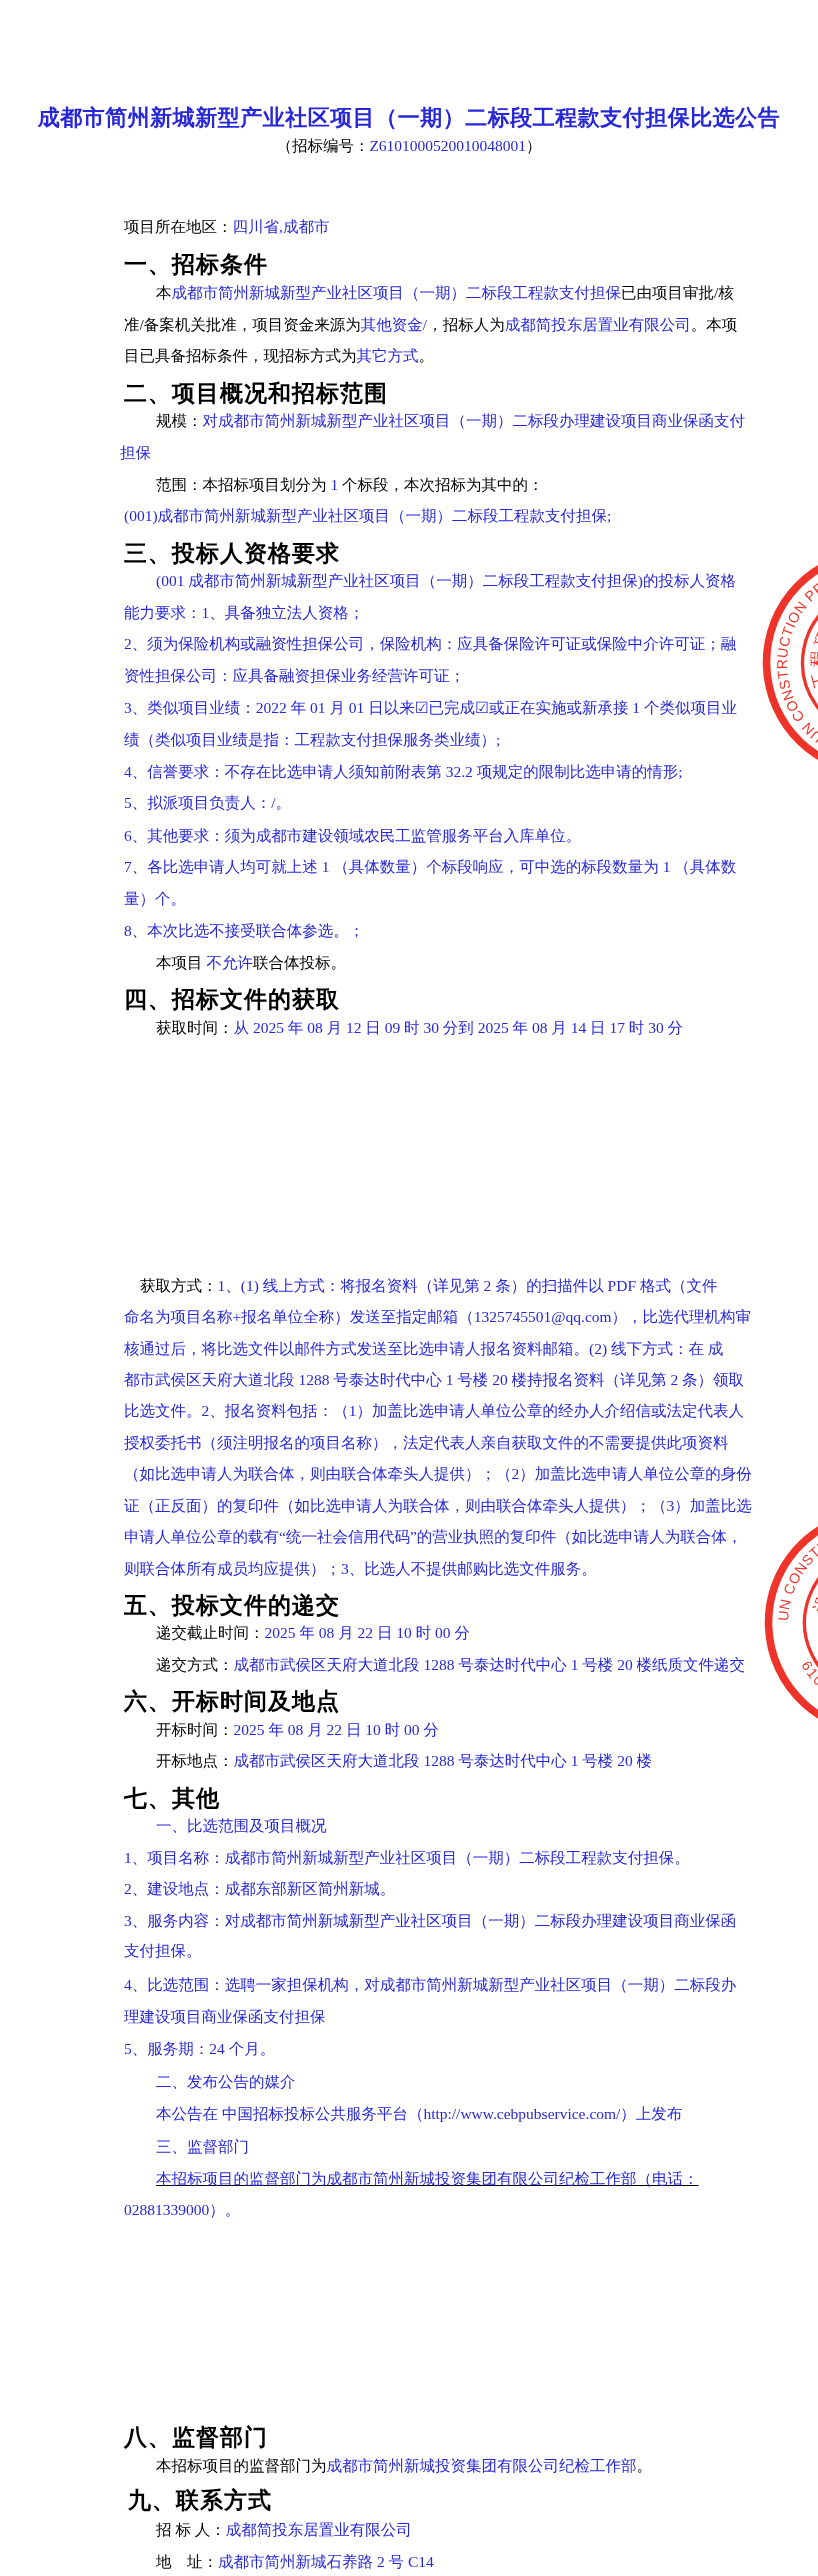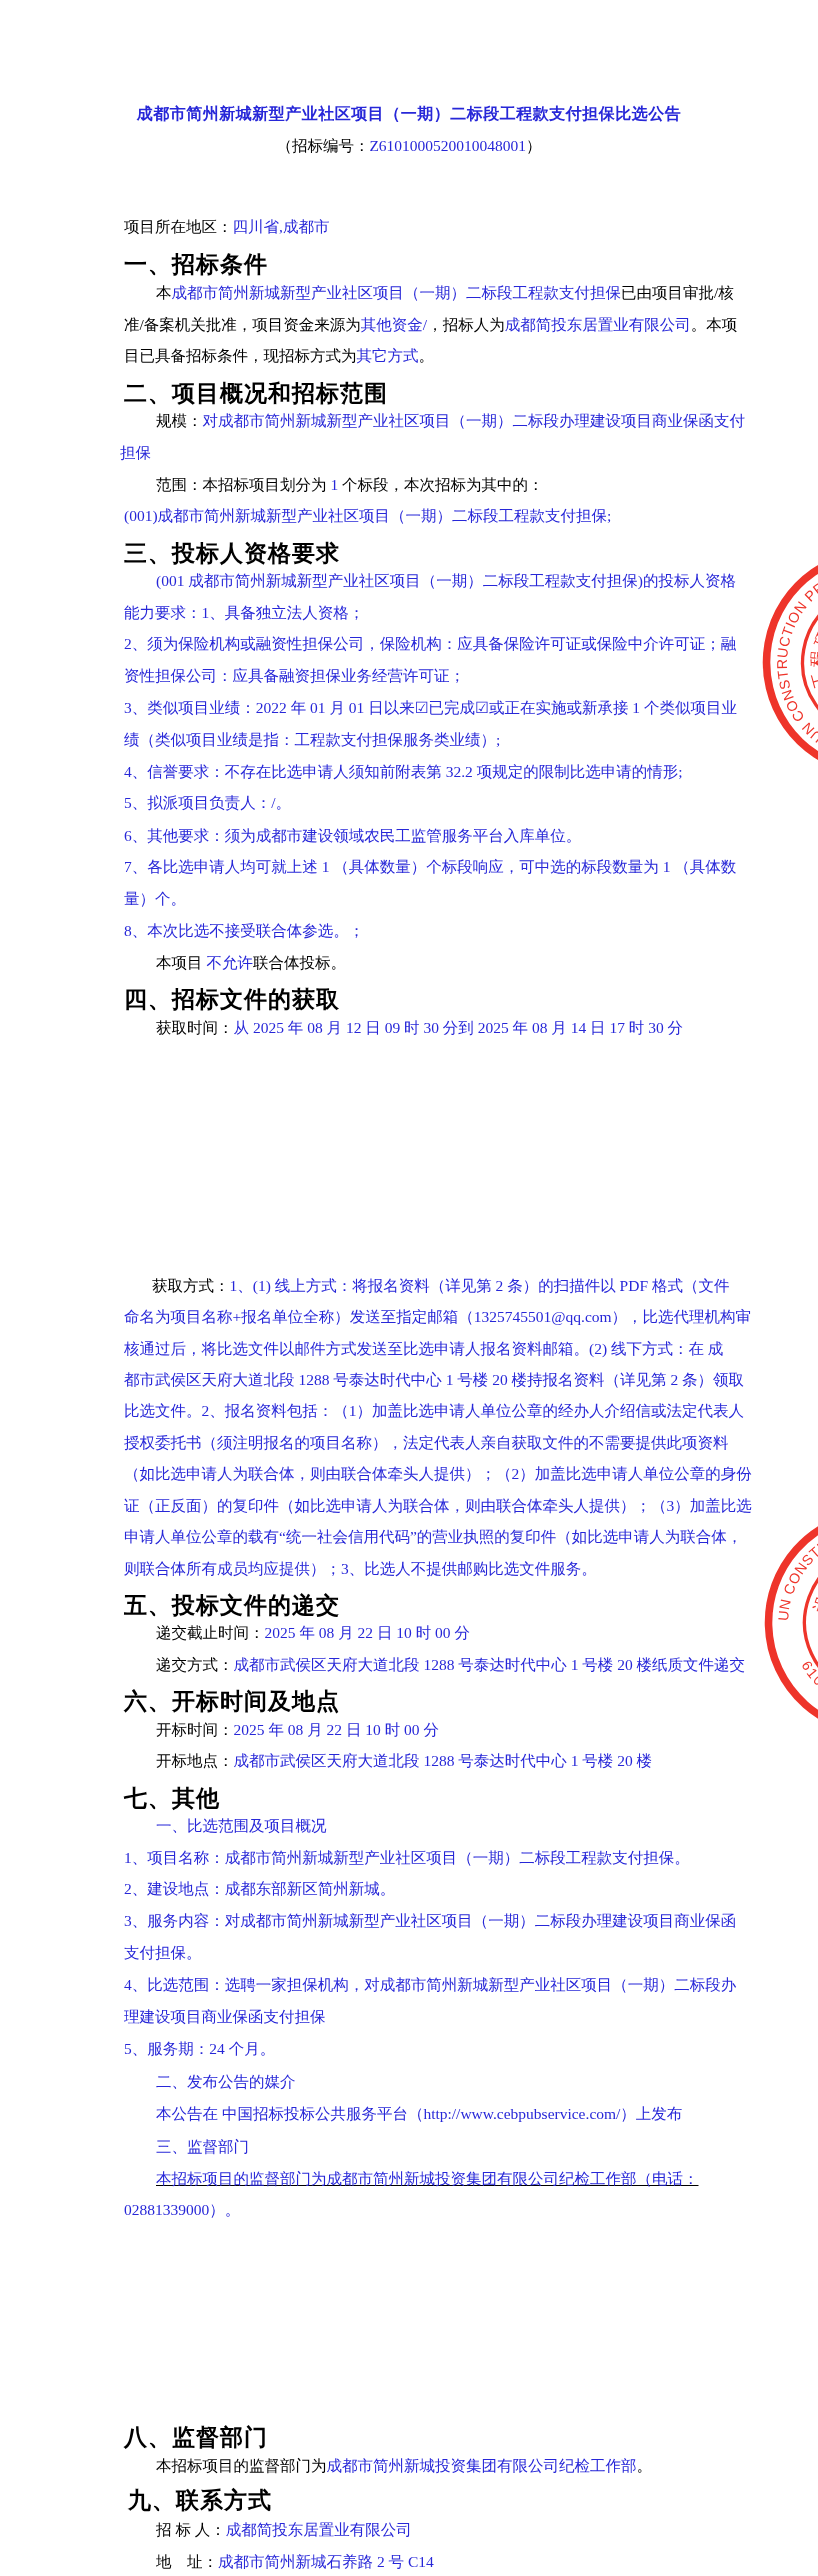--- a/index.html
+++ b/index.html
@@ -1,20 +1,20 @@
 <!DOCTYPE html>
 <html style="font-size:8.2px"><head>
 <meta charset="utf-8">
 <style>
   html,body{margin:0;padding:0;background:#ffffff;}
   .page{position:relative;width:818px;height:3468px;background:#ffffff;overflow:hidden;
         font-family:"Liberation Serif","DejaVu Serif",serif;}
   .line{position:absolute;white-space:pre;line-height:1.15;font-size:15.5px;color:#000;}
   .line.h{font-family:"Liberation Sans","DejaVu Sans",sans-serif;font-weight:700;font-size:23px;letter-spacing:1px;}
-  .line.title{font-weight:700;font-size:16px;letter-spacing:0.5px;}
+  .line.title{font-weight:700;font-size:22px;letter-spacing:0.5px;}
   .line.sub{font-size:15.5px;}
   .k{color:#000000;}
   .b{color:#2727d8;}
   .bi{color:#2727d8;}
   .seal{position:absolute;opacity:.92;}
 </style>
 </head>
 <body>
 
 <div class="page">
@@ -40,42 +40,42 @@
       <div class="line" style="top: 731px; left: 124px;"><span class="b">绩（类似项目业绩是指：工程款支付担保服务类业绩）;</span></div>
       <div class="line" style="top: 763px; left: 124px;"><span class="b">4、信誉要求：不存在比选申请人须知前附表第 32.2 项规定的限制比选申请的情形;</span></div>
       <div class="line" style="top: 794px; left: 124px;"><span class="b">5、拟派项目负责人：/。</span></div>
       <div class="line" style="top: 827px; left: 124px;"><span class="b">6、其他要求：须为成都市建设领域农民工监管服务平台入库单位。</span></div>
       <div class="line" style="top: 858px; left: 124px;"><span class="b">7、各比选申请人均可就上述 1 （具体数量）个标段响应，可中选的标段数量为 1 （具体数</span></div>
       <div class="line" style="top: 890px; left: 124px;"><span class="b">量）个。</span></div>
       <div class="line" style="top: 922px; left: 124px;"><span class="b">8、本次比选不接受联合体参选。；</span></div>
       <div class="line" style="top: 954px; left: 156px;"><span class="k">本项目 </span><span class="bi">不允许</span><span class="k">联合体投标。</span></div>
       <div class="line h" style="top: 986px; left: 124px;"><span class="k">四、招标文件的获取</span></div>
       <div class="line" style="top: 1019px; left: 156px;"><span class="k">获取时间：</span><span class="b">从 2025 年 08 月 12 日 09 时 30 分到 2025 年 08 月 14 日 17 时 30 分</span></div>
-      <div class="line" style="top: 1277px; left: 152px; text-align: right;"><span class="k">获取方式：</span><span class="b">1、(1) 线上方式：将报名资料（详见第 2 条）的扫描件以 PDF 格式（文件</span></div>
+      <div class="line" style="top: 1277px; left: 140px; text-align: right;"><span class="k">获取方式：</span><span class="b">1、(1) 线上方式：将报名资料（详见第 2 条）的扫描件以 PDF 格式（文件</span></div>
       <div class="line" style="top: 1308px; left: 124px;"><span class="b">命名为项目名称+报名单位全称）发送至指定邮箱（1325745501@qq.com），比选代理机构审</span></div>
       <div class="line" style="top: 1340px; left: 124px;"><span class="b">核通过后，将比选文件以邮件方式发送至比选申请人报名资料邮箱。(2) 线下方式：在 成</span></div>
       <div class="line" style="top: 1371px; left: 124px;"><span class="b">都市武侯区天府大道北段 1288 号泰达时代中心 1 号楼 20 楼持报名资料（详见第 2 条）领取</span></div>
       <div class="line" style="top: 1402px; left: 124px;"><span class="b">比选文件。2、报名资料包括：（1）加盖比选申请人单位公章的经办人介绍信或法定代表人</span></div>
       <div class="line" style="top: 1434px; left: 124px;"><span class="b">授权委托书（须注明报名的项目名称），法定代表人亲自获取文件的不需要提供此项资料</span></div>
       <div class="line" style="top: 1465px; left: 124px;"><span class="b">（如比选申请人为联合体，则由联合体牵头人提供）；（2）加盖比选申请人单位公章的身份</span></div>
       <div class="line" style="top: 1497px; left: 124px;"><span class="b">证（正反面）的复印件（如比选申请人为联合体，则由联合体牵头人提供）；（3）加盖比选</span></div>
       <div class="line" style="top: 1528px; left: 124px;"><span class="b">申请人单位公章的载有“统一社会信用代码”的营业执照的复印件（如比选申请人为联合体，</span></div>
       <div class="line" style="top: 1560px; left: 124px;"><span class="b">则联合体所有成员均应提供）；3、比选人不提供邮购比选文件服务。</span></div>
       <div class="line h" style="top: 1592px; left: 124px;"><span class="k">五、投标文件的递交</span></div>
       <div class="line" style="top: 1624px; left: 156px;"><span class="k">递交截止时间：</span><span class="b">2025 年 08 月 22 日 10 时 00 分</span></div>
       <div class="line" style="top: 1656px; left: 156px;"><span class="k">递交方式：</span><span class="b">成都市武侯区天府大道北段 1288 号泰达时代中心 1 号楼 20 楼纸质文件递交</span></div>
       <div class="line h" style="top: 1688px; left: 124px;"><span class="k">六、开标时间及地点</span></div>
       <div class="line" style="top: 1721px; left: 156px;"><span class="k">开标时间：</span><span class="b">2025 年 08 月 22 日 10 时 00 分</span></div>
       <div class="line" style="top: 1752px; left: 156px;"><span class="k">开标地点：</span><span class="b">成都市武侯区天府大道北段 1288 号泰达时代中心 1 号楼 20 楼</span></div>
       <div class="line h" style="top: 1785px; left: 124px;"><span class="k">七、其他</span></div>
       <div class="line" style="top: 1817px; left: 156px;"><span class="b">一、比选范围及项目概况</span></div>
       <div class="line" style="top: 1849px; left: 124px;"><span class="b">1、项目名称：成都市简州新城新型产业社区项目（一期）二标段工程款支付担保。</span></div>
       <div class="line" style="top: 1880px; left: 124px;"><span class="b">2、建设地点：成都东部新区简州新城。</span></div>
       <div class="line" style="top: 1912px; left: 124px;"><span class="b">3、服务内容：对成都市简州新城新型产业社区项目（一期）二标段办理建设项目商业保函</span></div>
-      <div class="line" style="top: 1944px; left: 124px;"><span class="b">支付担保。</span></div>
+      <div class="line" style="top: 1944px; left: 124px; font-family: Liberation Mono, monospace;"><span class="b">支付担保。</span></div>
       <div class="line" style="top: 1976px; left: 124px;"><span class="b">4、比选范围：选聘一家担保机构，对成都市简州新城新型产业社区项目（一期）二标段办</span></div>
       <div class="line" style="top: 2008px; left: 124px;"><span class="b">理建设项目商业保函支付担保</span></div>
       <div class="line" style="top: 2040px; left: 124px;"><span class="b">5、服务期：24 个月。</span></div>
       <div class="line" style="top: 2073px; left: 156px;"><span class="b">二、发布公告的媒介</span></div>
       <div class="line" style="top: 2105px; left: 156px;"><span class="b">本公告在 中国招标投标公共服务平台（http://www.cebpubservice.com/）上发布</span></div>
       <div class="line" style="top: 2138px; left: 156px;"><span class="b">三、监督部门</span></div>
       <div class="line" style="top: 2170px; left: 156px; text-decoration: underline;"><span class="b">本招标项目的监督部门为成都市简州新城投资集团有限公司纪检工作部（电话：</span></div>
       <div class="line" style="top: 2201px; left: 124px;"><span class="b">02881339000）。</span></div>
       <div class="line h" style="top: 2424px; left: 124px;"><span class="k">八、监督部门</span></div>
       <div class="line" style="top: 2457px; left: 156px;"><span class="k">本招标项目的监督部门为</span><span class="b">成都市简州新城投资集团有限公司纪检工作部</span><span class="k">。</span></div>

